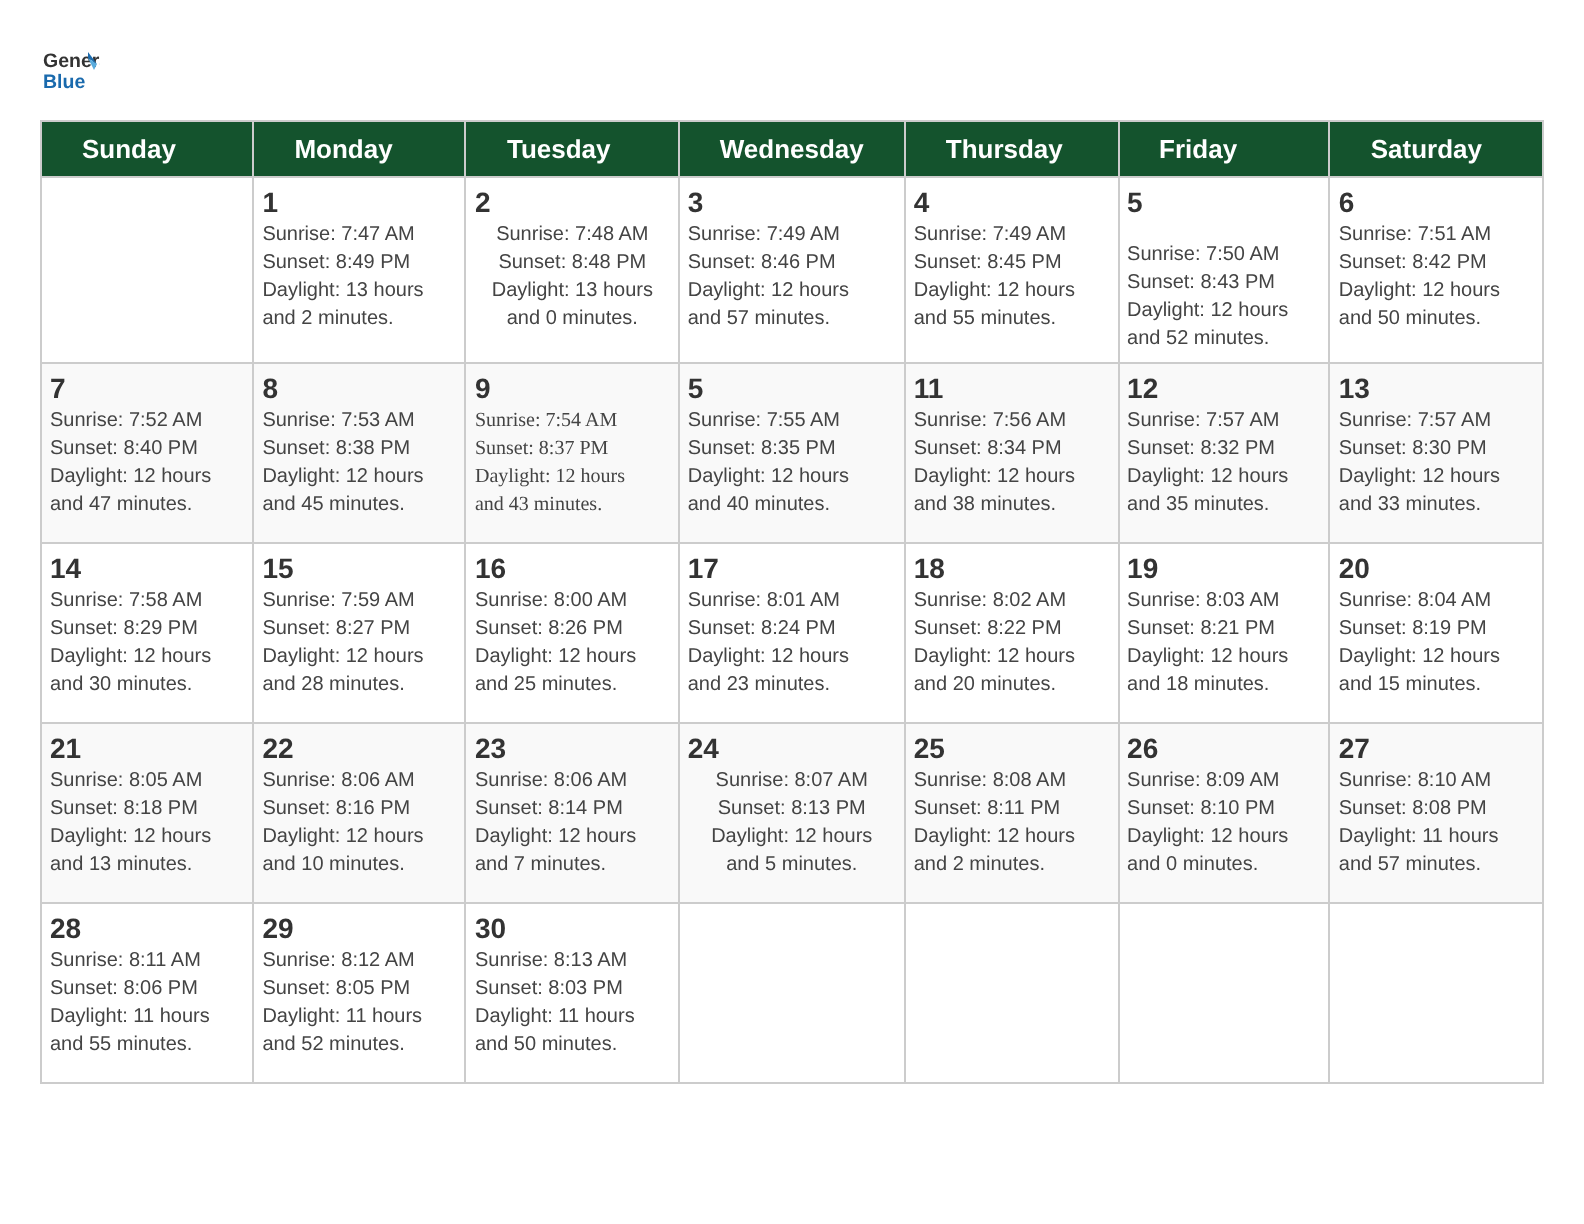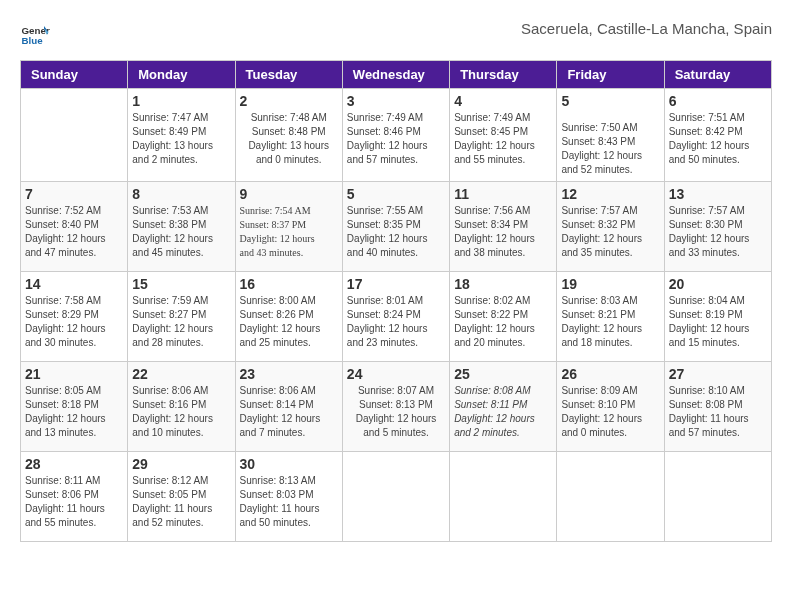--- a/index.html
+++ b/index.html
@@ -36,23 +36,23 @@
     .calendar-subtitle {
       font-size: 15px;
       color: #555;
     }
     table {
       width: 100%;
       border-collapse: collapse;
       font-size: 11px;
     }
     thead tr th {
-      background-color: #4c1d95;
+      background-color: #14532d;
       color: #fff;
-      padding: 6px 10px;
+      padding: 6px 20px;
       text-align: left;
       font-size: 13px;
       border: 1px solid #ccc;
     }
     tbody tr td {
       border: 1px solid #ccc;
       vertical-align: top;
       padding: 4px;
       height: 90px;
       width: 107px;
@@ -81,21 +81,20 @@
 <div class="header-section">
   <div class="logo">
     <svg class="logo-icon" viewBox="0 0 40 40">
       <text x="2" y="18" font-size="13" font-weight="bold" fill="#333" font-family="Arial">General</text>
       <text x="2" y="32" font-size="13" font-weight="bold" fill="#1a6aad" font-family="Arial">Blue</text>
       <polygon points="32,8 38,16 32,12" fill="#1a6aad"></polygon>
       <polygon points="32,12 38,16 36,20" fill="#5aacdd"></polygon>
     </svg>
   </div>
   <div class="title-section">
-    <div class="calendar-subtitle">Saceruela, Castille-La Mancha, Spain</div>
   </div>
 </div>
 
 <table>
   <thead>
     <tr id="header-row">
         <th>Sunday</th>
         <th>Monday</th>
         <th>Tuesday</th>
         <th>Wednesday</th>
@@ -276,21 +275,21 @@
         </td>
         <td>
           <span class="day-number">24</span>
           <div class="day-info" style="white-space: pre-line; text-align: center;">Sunrise: 8:07 AM
 Sunset: 8:13 PM
 Daylight: 12 hours
 and 5 minutes.</div>
         </td>
         <td>
           <span class="day-number">25</span>
-          <div class="day-info" style="white-space: pre-line; font-style: italic;">Sunrise: 8:08 AM
+          <div class="day-info" style="white-space: pre-line;">Sunrise: 8:08 AM
 Sunset: 8:11 PM
 Daylight: 12 hours
 and 2 minutes.</div>
         </td>
         <td>
           <span class="day-number">26</span>
           <div class="day-info" style="white-space: pre-line;">Sunrise: 8:09 AM
 Sunset: 8:10 PM
 Daylight: 12 hours
 and 0 minutes.</div>

